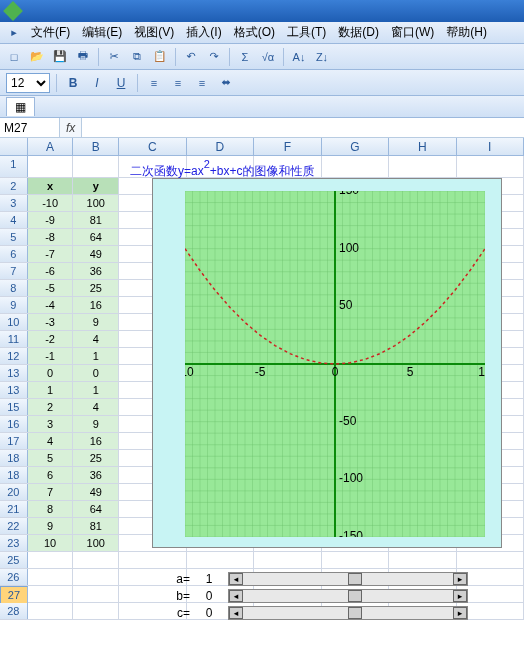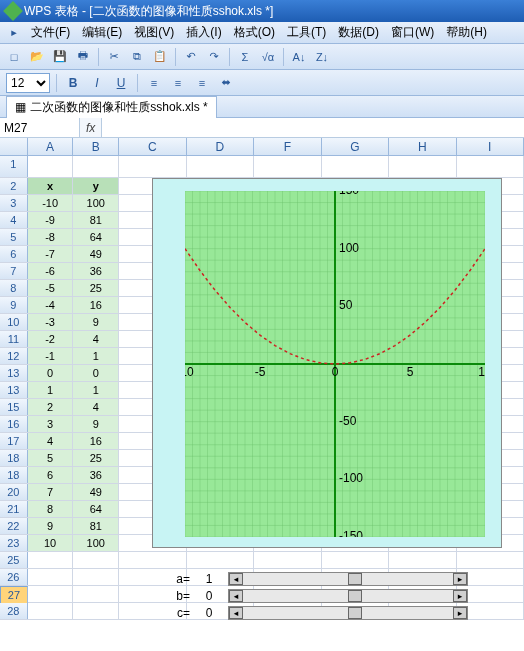--- a/index.html
+++ b/index.html
@@ -9,21 +9,21 @@
 .menubar{background:linear-gradient(#e8f0fb,#cfe0f5);height:22px;display:flex;align-items:center;padding:0 4px;gap:2px;border-bottom:1px solid #9bb8dd}
 .menuitem{padding:2px 5px;color:#000;cursor:default}
 .toolbar{background:linear-gradient(#e8f0fb,#cfe0f5);height:26px;display:flex;align-items:center;padding:0 4px;gap:3px;border-bottom:1px solid #9bb8dd}
 .tbtn{width:20px;height:20px;border:1px solid transparent;border-radius:2px;display:flex;align-items:center;justify-content:center;font-size:11px;color:#2a5a9a}
 .sep{width:1px;height:18px;background:#a8c0e0;margin:0 2px}
 .fontbar{background:linear-gradient(#e8f0fb,#cfe0f5);height:26px;display:flex;align-items:center;padding:0 6px;gap:4px;border-bottom:1px solid #9bb8dd}
 .sel{height:20px;border:1px solid #7aa4d6;background:#fff;font-size:12px}
 .tabstrip{background:linear-gradient(#e8f0fb,#cfe0f5);height:22px;display:flex;align-items:center;padding:0 6px;border-bottom:1px solid #9bb8dd}
 .filetab{background:#fff;border:1px solid #9bb8dd;border-bottom:none;padding:2px 8px;font-size:12px;display:flex;align-items:center;gap:4px}
 .fxbar{background:#f3f7fc;height:20px;display:flex;align-items:center;border-bottom:1px solid #b8cce2}
-.namebox{width:80px;border-right:1px solid #b8cce2;padding:0 4px;background:#fff;height:100%;display:flex;align-items:center}
+.namebox{width:60px;border-right:1px solid #b8cce2;padding:0 4px;background:#fff;height:100%;display:flex;align-items:center}
 .fxicon{padding:0 6px;font-style:italic;color:#444}
 .grid{position:relative;background:#fff;height:515px;overflow:hidden}
 .colhdr{display:flex;background:linear-gradient(#f0f6fd,#d7e5f5);border-bottom:1px solid #9bb8dd;height:18px}
 .corner{width:28px;border-right:1px solid #9bb8dd;background:linear-gradient(#f0f6fd,#d7e5f5)}
 .ch{border-right:1px solid #9bb8dd;text-align:center;line-height:18px;color:#2a5a9a}
 .rows{height:497px;overflow:hidden}
 .row{display:flex;height:17px;border-bottom:1px solid #d0d7e5}
 .rh{width:28px;background:linear-gradient(#f0f6fd,#d7e5f5);border-right:1px solid #9bb8dd;text-align:center;line-height:17px;color:#2a5a9a;font-size:11px}
 .rh.sel{background:#ffd47a}
 .cell{border-right:1px solid #d0d7e5;line-height:17px;padding:0 3px;text-align:center;font-size:11px;overflow:hidden}
@@ -38,21 +38,20 @@
 .sval{width:30px;text-align:center}
 .sbar{width:240px;height:14px;background:#e8e8e8;border:1px solid #888;display:flex;align-items:center;position:relative}
 .sbar .arr{width:14px;height:12px;background:#d0d0d0;border:1px solid #666;text-align:center;line-height:10px;font-size:9px}
 .sbar .thumb{position:absolute;left:50%;width:14px;height:12px;background:#d0d0d0;border:1px solid #666}
 </style>
 </head>
 <body>
 
 <div class="titlebar">
   <span class="icon"></span>
-  <span>WPS 表格 - [二次函数的图像和性质sshok.xls *]</span>
 </div>
 
 <div class="menubar">
   <span class="tbtn">▸</span>
 <span class="menuitem">文件(F)</span>
     <span class="menuitem">编辑(E)</span>
     <span class="menuitem">视图(V)</span>
     <span class="menuitem">插入(I)</span>
     <span class="menuitem">格式(O)</span>
     <span class="menuitem">工具(T)</span>
@@ -96,21 +95,20 @@
   <span class="sep"></span>
   <span class="tbtn">≡</span>
   <span class="tbtn">≡</span>
   <span class="tbtn">≡</span>
   <span class="tbtn">⬌</span>
 </div>
 
 <div class="tabstrip">
   <div class="filetab">
     <span>▦</span>
-    <span>二次函数的图像和性质sshok.xls *</span>
   </div>
 </div>
 
 <div class="fxbar">
   <div class="namebox">
       <span>M27</span>
     </div>
   <span class="fxicon">fx</span>
   <div style="flex:1;background:#fff;height:100%;border-left:1px solid #b8cce2"></div>
 </div>
@@ -420,20 +418,23 @@
         <div class="cell" style="width: 46px;"></div>
         <div class="cell" style="width: 68px;"></div>
         <div class="cell" style="width: 68px;"></div>
         <div class="cell" style="width: 68px;"></div>
         <div class="cell" style="width: 68px;"></div>
         <div class="cell" style="width: 68px;"></div>
         <div class="cell" style="width: 68px;"></div>
       </div>
     </div>
 
+  <div class="chart-title">
+    <span>二次函数y=ax</span><sup>2</sup><span>+bx+c的图像和性质</span>
+  </div>
 
   <div class="chart">
     <div class="plotarea">
       <svg width="300" height="346">
           <line x1="0" y1="0" x2="0" y2="346" stroke="#6abf6a" stroke-width="0.4"></line>
           <line x1="7.5" y1="0" x2="7.5" y2="346" stroke="#6abf6a" stroke-width="0.4"></line>
           <line x1="15" y1="0" x2="15" y2="346" stroke="#6abf6a" stroke-width="0.4"></line>
           <line x1="22.5" y1="0" x2="22.5" y2="346" stroke="#6abf6a" stroke-width="0.4"></line>
           <line x1="30" y1="0" x2="30" y2="346" stroke="#6abf6a" stroke-width="0.4"></line>
           <line x1="37.5" y1="0" x2="37.5" y2="346" stroke="#6abf6a" stroke-width="0.4"></line>

